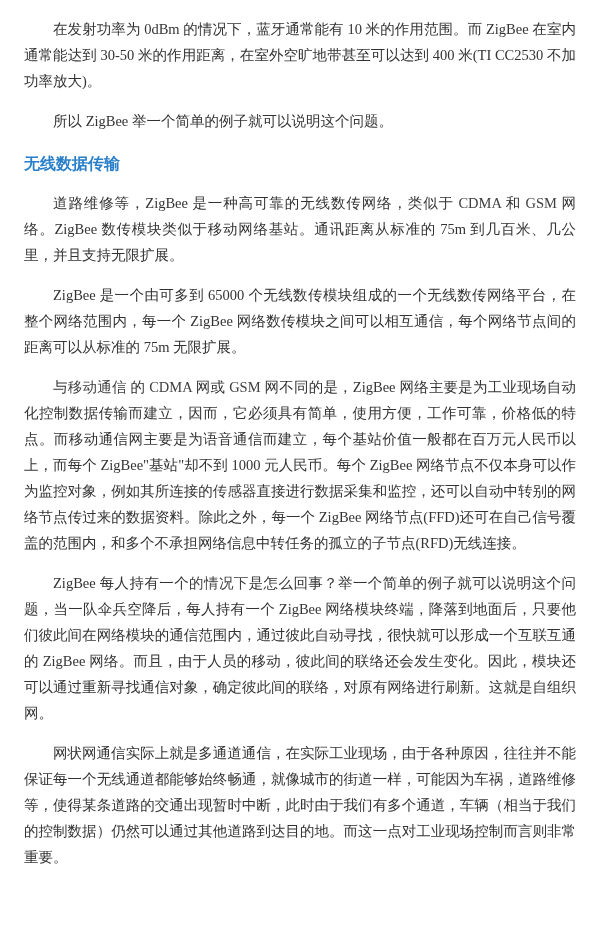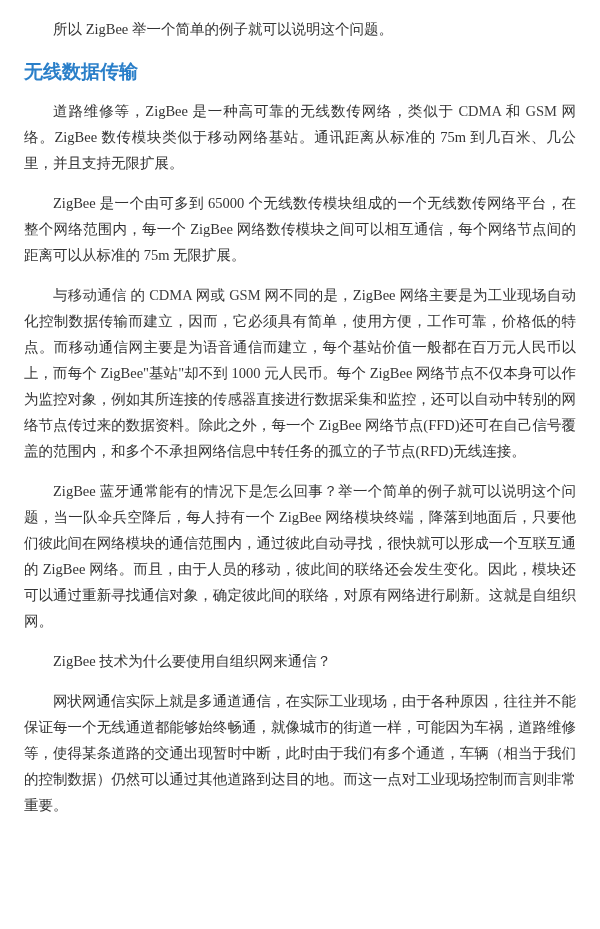--- a/index.html
+++ b/index.html
@@ -24,42 +24,42 @@
   p {
     margin: 0 0 14px 0;
     font-size: 14.5px;
     line-height: 26px;
     text-align: justify;
     text-indent: 2em;
     color: #333333;
   }
   h3 {
     margin: 18px 0 14px 0;
-    font-size: 19px;
+    font-size: 16px;
     line-height: 24px;
     font-weight: bold;
     font-family: "Liberation Sans", "DejaVu Sans", sans-serif;
   }
   h3.blue {
     color: #2a7fc9;
   }
   h3.dark {
     color: #222222;
   }
   .lnk {
     color: #404040;
   }
 </style>
 </head>
 <body>
 
 <div class="page">
   <div id="content">
+      <p><span>在发射功率为 0dBm 的情况下，蓝牙通常能有 10 米的作用范围。而 ZigBee 在室内通常能达到 30-50 米的作用距离，在室外空旷地带甚至可以达到 400 米(TI CC2530 不加功率放大)。</span></p>
       <p><span>所以 ZigBee 举一个简单的例子就可以说明这个问题。</span></p>
       <h3 class="blue">无线数据传输</h3>
       <p><span>道路维修等，ZigBee 是一种高可靠的无线数传网络，类似于 </span><span class="lnk">CDMA</span><span> 和 </span><span class="lnk">GSM</span><span> 网络。ZigBee 数传模块类似于移动网络</span><span class="lnk">基站</span><span>。通讯距离从标准的 75m 到几百米、几公里，并且支持无限扩展。</span></p>
       <p><span>ZigBee 是一个由可多到 65000 个无线数传模块组成的一个无线数传网络平台，在整个网络范围内，每一个 ZigBee 网络数传模块之间可以相互通信，每个网络节点间的距离可以从标准的 75m 无限扩展。</span></p>
       <p><span>与</span><span class="lnk">移动通信</span><span> 的 </span><span class="lnk">CDMA</span><span> 网或 </span><span class="lnk">GSM</span><span> 网不同的是，ZigBee 网络主要是为工业现场自动化控制数据传输而建立，因而，它必须具有简单，使用方便，工作可靠，价格低的特点。而移动通信网主要是为语音通信而建立，每个基站价值一般都在百万元人民币以上，而每个 ZigBee"基站"却不到 1000 元人民币。每个 ZigBee 网络节点不仅本身可以作为监控对象，例如其所连接的</span><span class="lnk">传感器</span><span>直接进行数据采集和监控，还可以自动中转别的网络节点传过来的数据资料。除此之外，每一个 ZigBee 网络节点(FFD)还可在自己信号覆盖的范围内，和多个不承担网络信息中转任务的孤立的子节点(RFD)无线连接。</span></p>
-      <p><span>ZigBee 蓝牙通常能有</span><span class="lnk">的情况下</span><span>是怎么回事？举一个简单的例子就可以说明这个问题，当一队伞兵空降后，每人持有一个 ZigBee 网络模块终端，降落到地面后，只要他们彼此间在网络模块的通信范围内，通过彼此自动寻找，很快就可以形成一个互联互通的 ZigBee 网络。而且，由于人员的移动，彼此间的联络还会发生变化。因此，模块还可以通过重新寻找通信对象，确定彼此间的联络，对原有网络进行刷新。这就是自组织网。</span></p>
-      <p><span>ZigBee 技术为什么要使用自组织网来通信？</span></p>
+      <p><span>ZigBee 每人持有一个</span><span class="lnk">的情况下</span><span>是怎么回事？举一个简单的例子就可以说明这个问题，当一队伞兵空降后，每人持有一个 ZigBee 网络模块终端，降落到地面后，只要他们彼此间在网络模块的通信范围内，通过彼此自动寻找，很快就可以形成一个互联互通的 ZigBee 网络。而且，由于人员的移动，彼此间的联络还会发生变化。因此，模块还可以通过重新寻找通信对象，确定彼此间的联络，对原有网络进行刷新。这就是自组织网。</span></p>
       <p><span>网状网通信实际上就是多通道通信，在实际工业现场，由于各种原因，往往并不能保证每一个无线通道都能够始终畅通，就像城市的街道一样，可能因为车祸，道路维修等，使得某条道路的交通出现暂时中断，此时由于我们有多个通道，车辆（相当于我们的控制数据）仍然可以通过其他道路到达目的地。而这一点对工业现场控制而言则非常重要。</span></p>
     </div>
 </div>
 
 </body></html>

